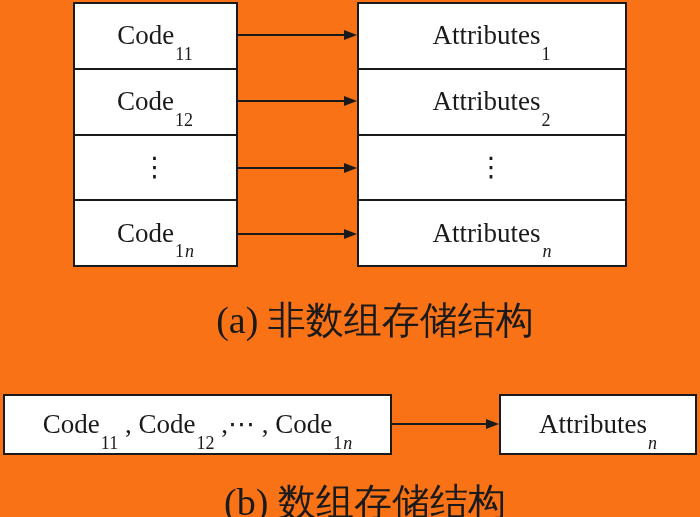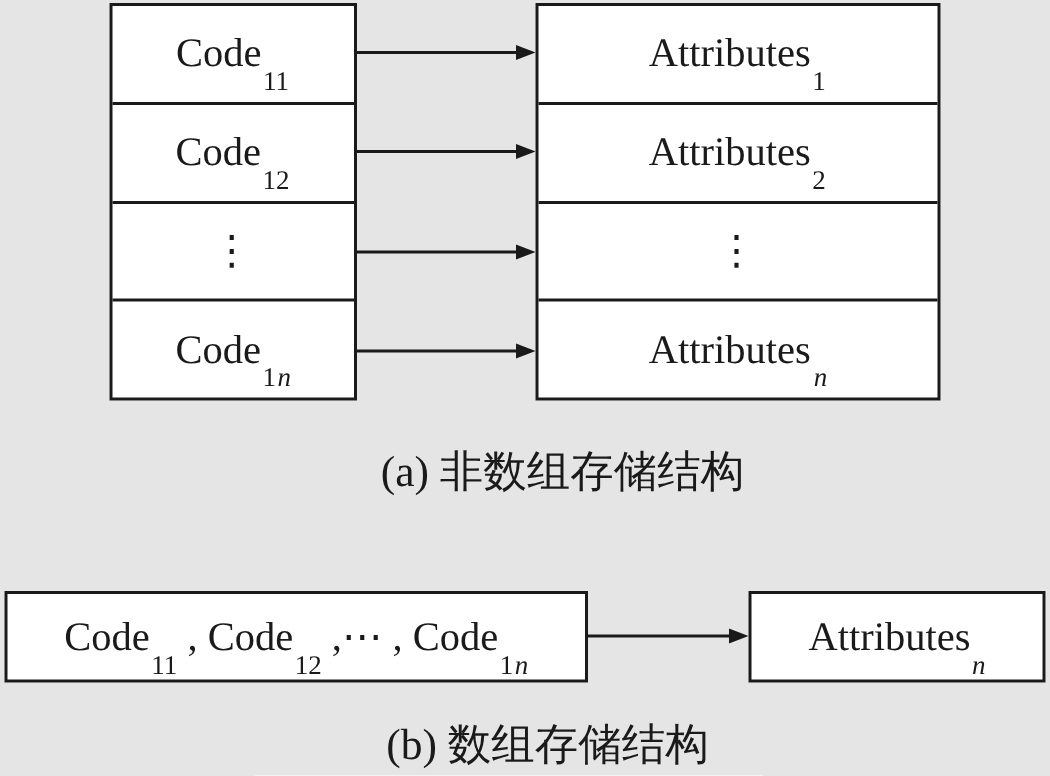--- a/index.html
+++ b/index.html
@@ -1,19 +1,19 @@
 <!DOCTYPE html>
 <html><head>
 <meta charset="utf-8">
 <style>
   html,body{margin:0;padding:0;background:#ffffff;}
   #canvas{
     position:relative;
     width:700px;height:517px;
-    background:#e5e5e5;
+    background:#f97316;
     font-family:"Liberation Serif","DejaVu Serif","DejaVu Sans",serif;
     color:#1a1a1a;
     overflow:hidden;
   }
   .abs{position:absolute;}
   
   .col{
     border:2px solid #1a1a1a;
     display:flex;flex-direction:column;
     box-sizing:border-box;
@@ -51,21 +51,21 @@
   .shaft{flex:1 1 auto;height:2px;background:#1a1a1a;}
   .head{
     width:0;height:0;flex:0 0 auto;
     border-left:13px solid #1a1a1a;
     border-top:5px solid transparent;
     border-bottom:5px solid transparent;
   }
   .caption{
     position:absolute;
     transform:translateX(-50%);
-    font-size:29px;
+    font-size:38px;
     white-space:nowrap;
     line-height:1.15;
   }
 </style>
 </head>
 <body>
 
 <div id="canvas">
 
   <div class="abs col" style="left:73px;top:2px;width:165px;height:265px;">

